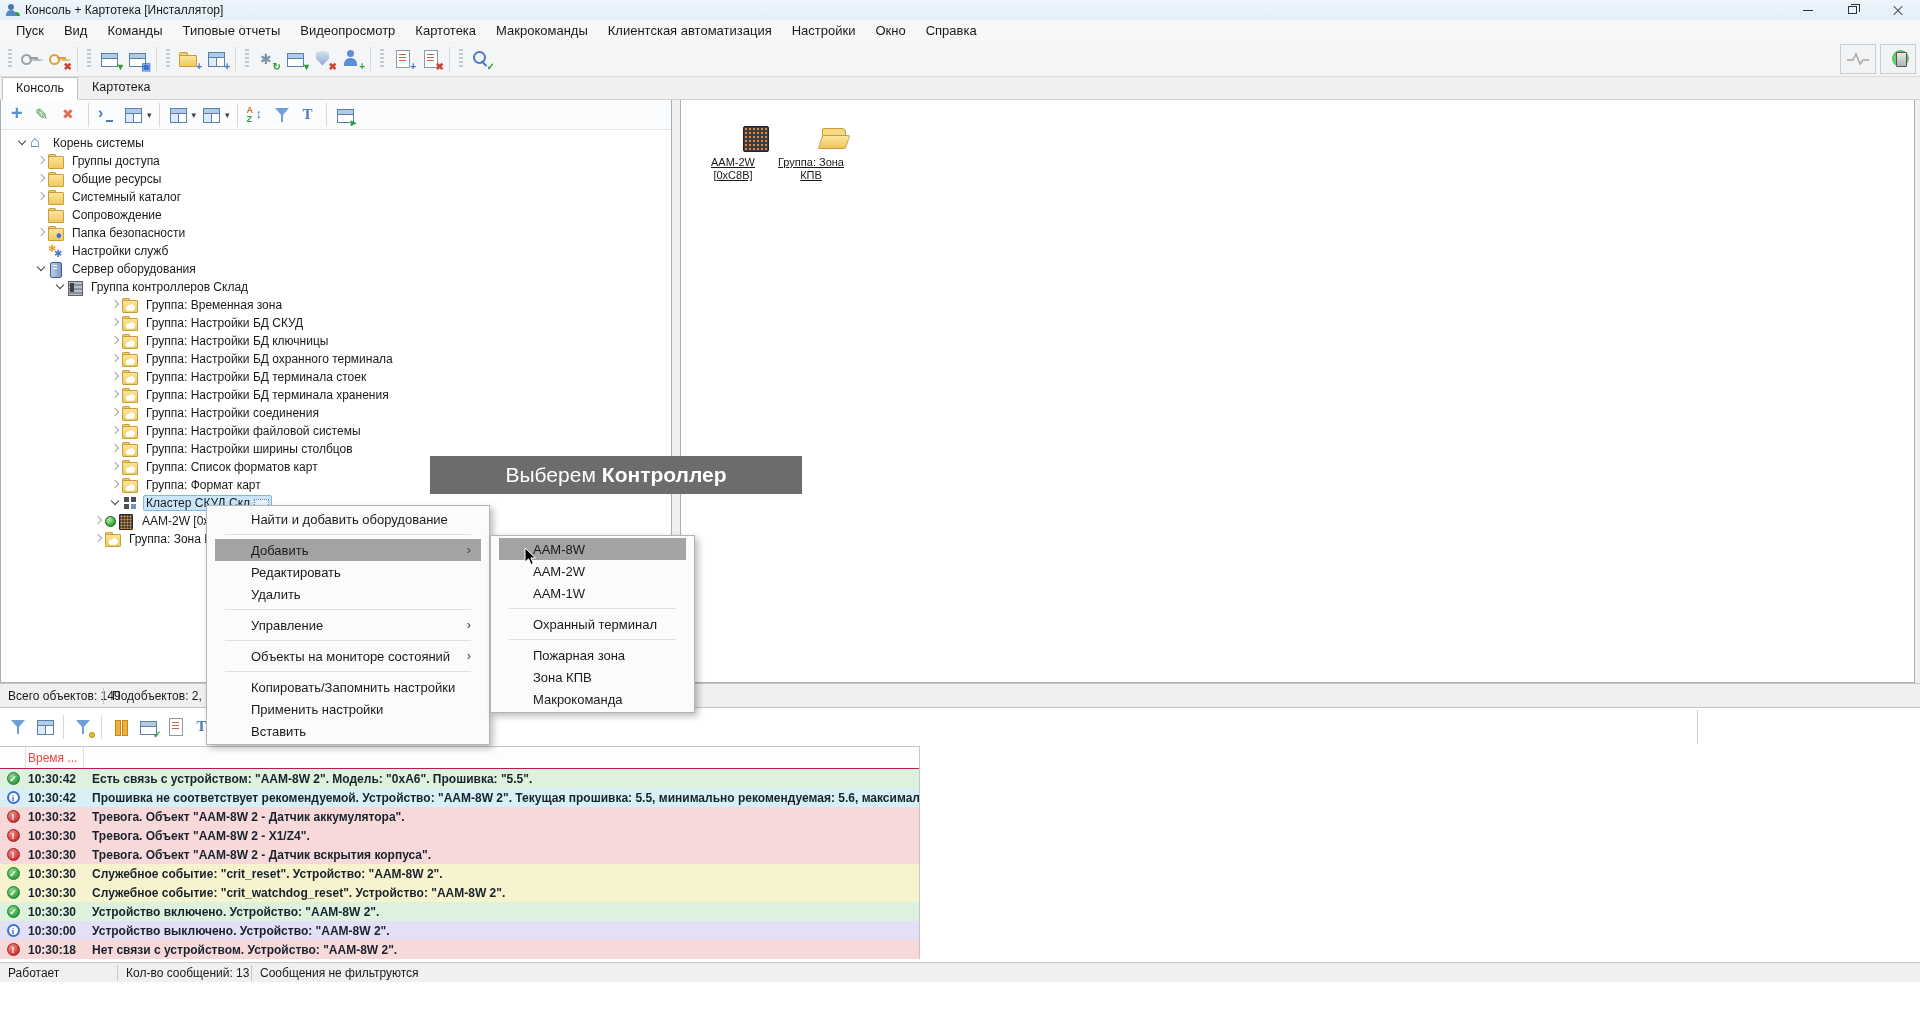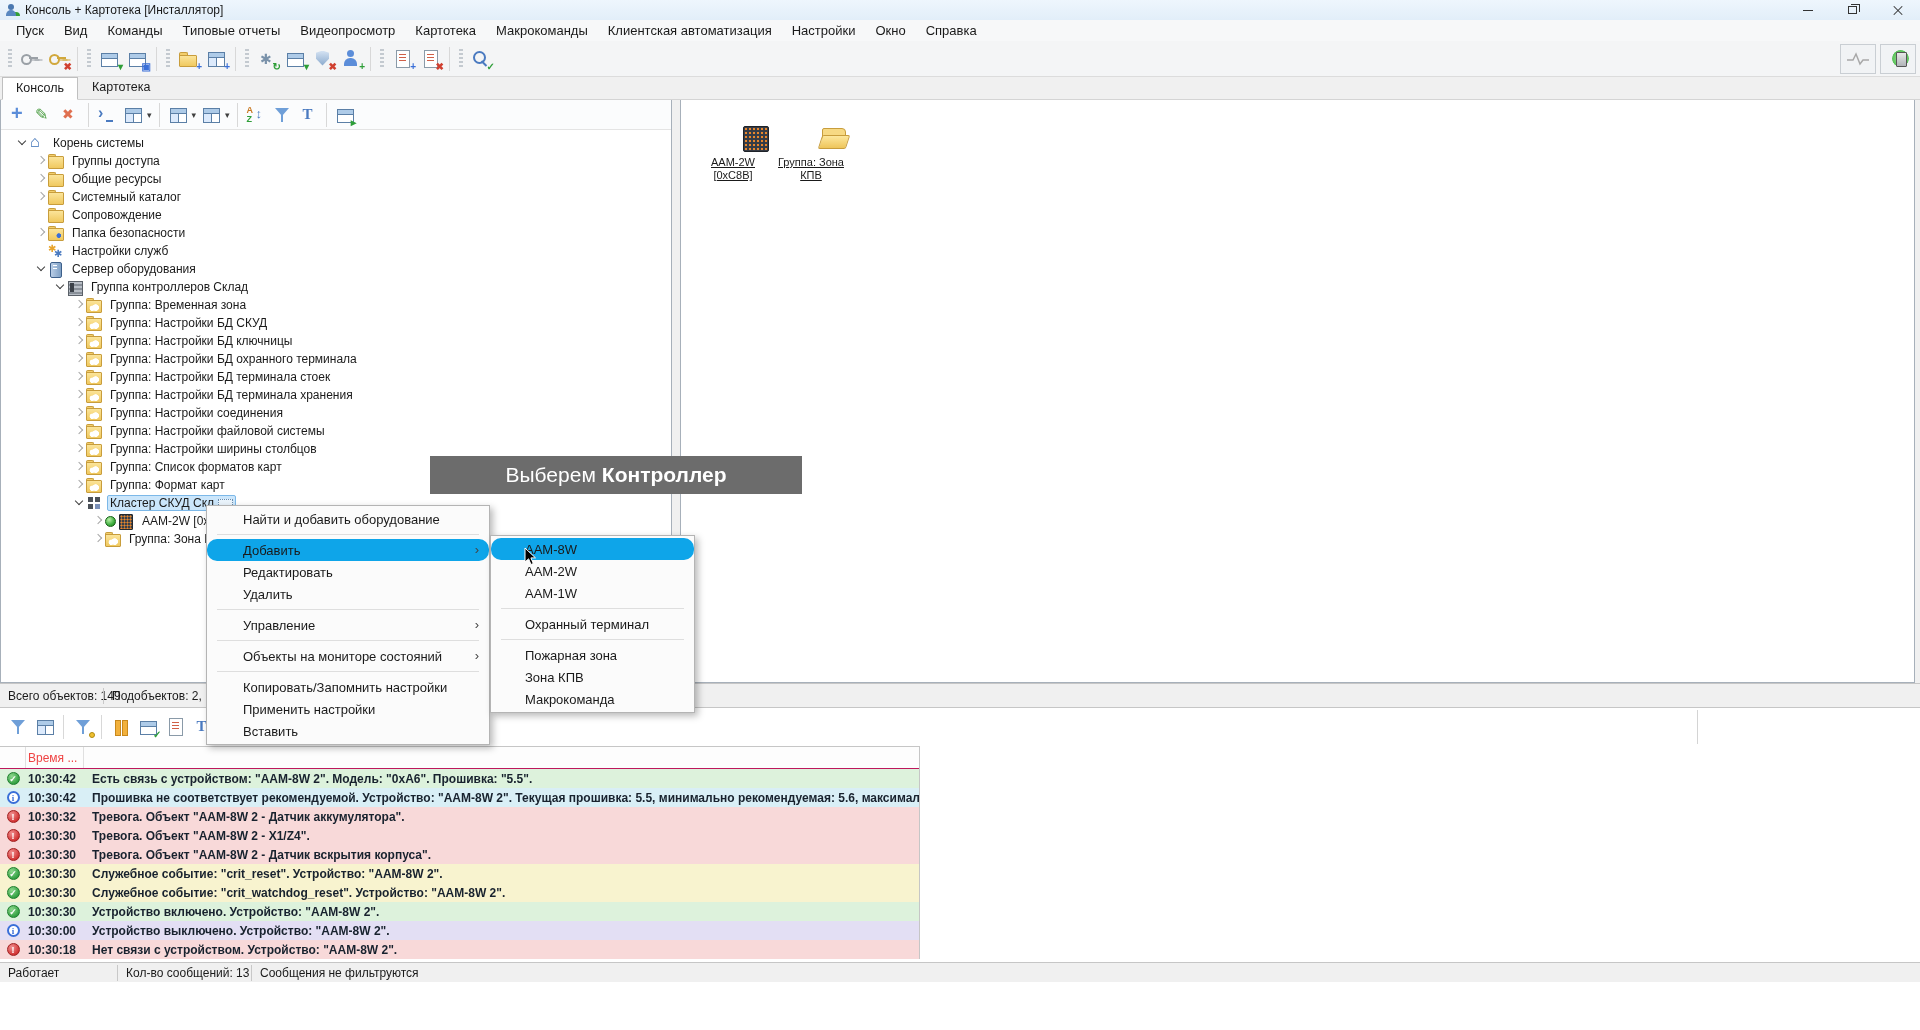--- a/index.html
+++ b/index.html
@@ -74,21 +74,21 @@
   .tab { font-size:12.5px; padding:3px 13px 4px; border:1px solid transparent; }
   .tab.active { background:#fff; border-color:#c0c0c0; border-bottom-color:#fff; margin-bottom:-1px; }
 
   
   .content { flex:1; display:flex; background:#f0f0f0; min-height:0; }
   .left-pane { width:672px; display:flex; flex-direction:column; border:1px solid #a7b0ba; border-top:none; background:#fff; flex:none; }
   .tree-toolbar { height:30px; background:#fbfcfd; border-bottom:1px solid #e4e4e4; display:flex; align-items:center; padding:0 4px; flex:none; }
   .tree-toolbar .tbtn { width:26px; height:26px; }
   .tree { flex:1; overflow:hidden; padding-top:4px; background:#fff;padding-left:6px; }
   .trow { display:flex; align-items:center; height:18px; font-size:12px; white-space:nowrap; }
-  .lv0{padding-left:8px;} .lv1{padding-left:27px;} .lv2{padding-left:46px;} .lv3{padding-left:65px;} .lv4{padding-left:84px;}
+  .lv0{padding-left:8px;} .lv1{padding-left:27px;} .lv2{padding-left:46px;} .lv3{padding-left:65px;margin-left:36px;} .lv4{padding-left:84px;}
   .exp { width:14px; height:14px; position:relative; flex:none; }
   .exp-closed::before { content:""; position:absolute; left:4px; top:3px; width:5px; height:5px; border-right:1.6px solid #a6a6a6; border-bottom:1.6px solid #a6a6a6; transform:rotate(-45deg); }
   .exp-open::before { content:""; position:absolute; left:4px; top:2px; width:5px; height:5px; border-right:1.6px solid #404040; border-bottom:1.6px solid #404040; transform:rotate(45deg); }
   .dot { display:none; }
   .dot.online { display:block; width:11px; height:11px; border-radius:50%; background:radial-gradient(circle at 35% 30%,#b8f0a8,#3fae3f 60%,#1e7e1e); border:1px solid #156015; margin-right:2px; flex:none; }
   .tico { width:17px; height:15px; position:relative; display:inline-block; flex:none; margin-right:4px; }
   .tlabel { padding:1px 3px; }
   .trow.selected .tlabel { background:#cbe6fb; border:1px solid #7cb8e8; border-radius:2px; padding:0 2px; }
   .trow.selected .tlabel::after { content:""; display:inline-block; width:13px; height:8px; border:1px dotted #6a8cae; margin-left:4px; vertical-align:middle; background:#eaf4fc; }
 
@@ -143,27 +143,27 @@
   .t-ok { background:radial-gradient(circle at 35% 30%,#8ed88e,#2f9e3f 75%); border:1px solid #1e7e2e; }
   .t-ok::after { content:"✓"; }
   .t-info { background:#fff; border:2px solid #3a6fd8; color:#3a6fd8; }
   .t-info::after { content:"i"; font:bold 9px "Liberation Serif",serif; }
   .t-err { background:radial-gradient(circle at 35% 30%,#f09090,#d03030 75%); border:1px solid #a02020; }
   .t-err::after { content:"!"; }
   .bg-green{background:#ddf2dc;} .bg-cyan{background:#d9eff6;} .bg-red{background:#f8d9d9;} .bg-yellow{background:#f8f3cf;} .bg-lavender{background:#e3dff4;}
   .log-vdiv { position:absolute; left:1697px; top:2px; width:1px; height:34px; background:#d4d4d4; }
 
   
-  .menu { position:absolute; background:#fbfbfb; border:1px solid #b4b4b4; box-shadow:3px 3px 7px rgba(0,0,0,.28); padding:2px 0; font-size:13px; z-index:50; }
+  .menu { position:absolute; background:#fbfbfb; border:1px solid #b4b4b4; box-shadow:3px 3px 7px rgba(0,0,0,.28); padding:2px 8px; font-size:13px; z-index:50; }
   .ctx { left:206px; top:505px; width:284px; }
   .sub { left:490px; top:535px; width:205px; }
   .k-item { height:22px; display:flex; align-items:center; padding:0 14px 0 36px; position:relative; white-space:nowrap; }
   .sub .k-item { padding-left:34px; }
   .k-sep { height:1px; background:#dedede; margin:4px 10px; }
-  .k-item.hl { background:#0ea5e9;border-radius:10px; }
+  .k-item.hl { background:#a3a3a3; }
   .arr { position:absolute; right:10px; top:3px; font-size:13px; color:#444; }
 
   .overlay-tip { position:absolute; left:430px; top:456px; width:372px; height:38px; background:#6c6c6c; color:#fff; display:flex; align-items:center; justify-content:center; font-size:21px; z-index:40; }
   .overlay-tip b { margin-left:6px; }
   .cursor { position:absolute; left:524px; top:547px; z-index:99; }
 </style>
 </head>
 <body>
 
 <div class="app">

